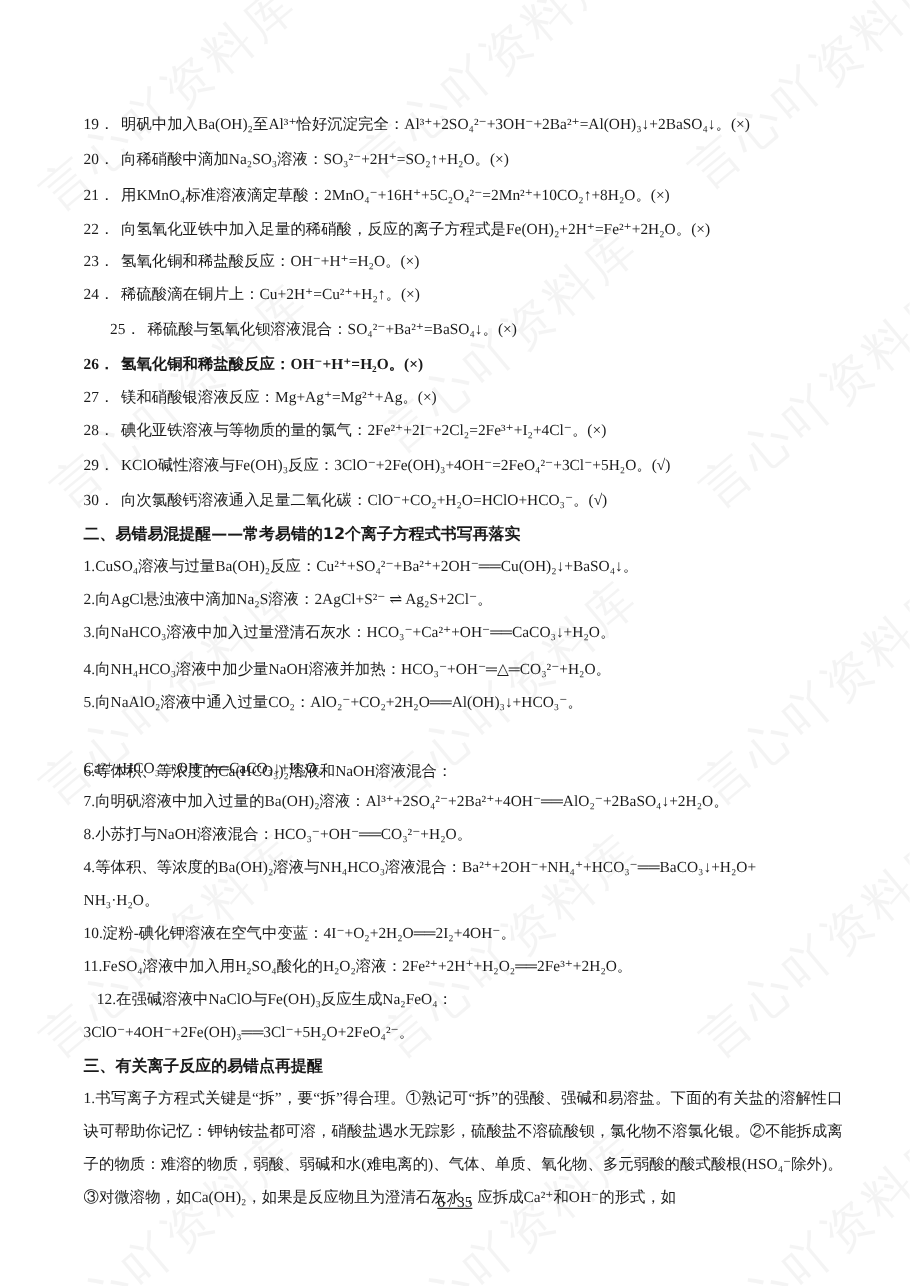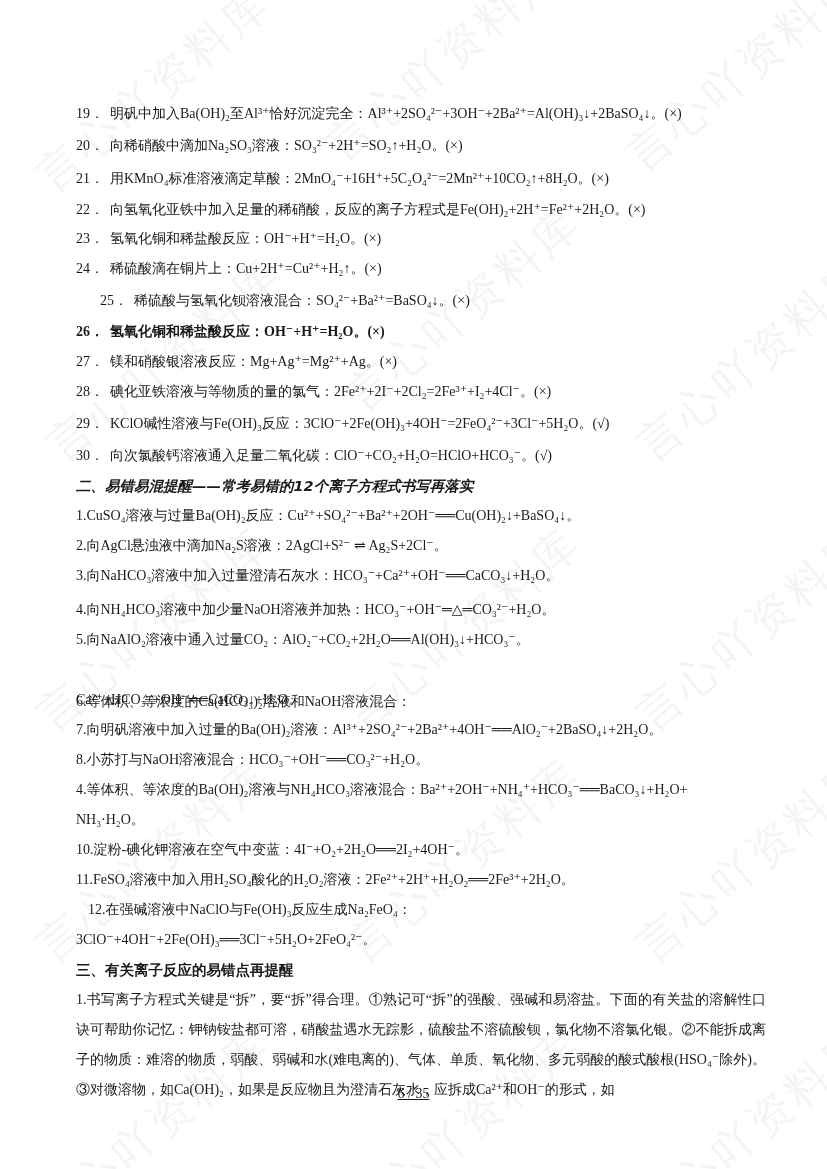--- a/index.html
+++ b/index.html
@@ -52,21 +52,21 @@
   <div class="line" style="top:104px;text-align:center;"><span class="num">22．</span><span>向氢氧化亚铁中加入足量的稀硝酸，反应的离子方程式是Fe(OH)₂+2H⁺=Fe²⁺+2H₂O。(×)</span></div>
   <div class="line" style="top:133px;"><span class="num">23．</span><span>氢氧化铜和稀盐酸反应：OH⁻+H⁺=H₂O。(×)</span></div>
   <div class="line" style="top:163px;"><span class="num">24．</span><span>稀硫酸滴在铜片上：Cu+2H⁺=Cu²⁺+H₂↑。(×)</span></div>
   <div class="line" style="top:195px;margin-left:24px;"><span class="num">25．</span><span>稀硫酸与氢氧化钡溶液混合：SO₄²⁻+Ba²⁺=BaSO₄↓。(×)</span></div>
   <div class="line" style="top:226px;font-weight:bold;"><span class="num">26．</span><span>氢氧化铜和稀盐酸反应：OH⁻+H⁺=H₂O。(×)</span></div>
   <div class="line" style="top:256px;"><span class="num">27．</span><span>镁和硝酸银溶液反应：Mg+Ag⁺=Mg²⁺+Ag。(×)</span></div>
   <div class="line" style="top:286px;"><span class="num">28．</span><span>碘化亚铁溶液与等物质的量的氯气：2Fe²⁺+2I⁻+2Cl₂=2Fe³⁺+I₂+4Cl⁻。(×)</span></div>
   <div class="line" style="top:318px;"><span class="num">29．</span><span>KClO碱性溶液与Fe(OH)₃反应：3ClO⁻+2Fe(OH)₃+4OH⁻=2FeO₄²⁻+3Cl⁻+5H₂O。(√)</span></div>
   <div class="line" style="top:350px;"><span class="num">30．</span><span>向次氯酸钙溶液通入足量二氧化碳：ClO⁻+CO₂+H₂O=HClO+HCO₃⁻。(√)</span></div>
 
-  <div class="line heading" style="top:380px;font-style:italic;">二、易错易混提醒——常考易错的12个离子方程式书写再落实</div>
+  <div class="line heading" style="top:380px;">二、易错易混提醒——常考易错的12个离子方程式书写再落实</div>
   <div class="line" style="top:410px;">1.CuSO₄溶液与过量Ba(OH)₂反应：Cu²⁺+SO₄²⁻+Ba²⁺+2OH⁻══Cu(OH)₂↓+BaSO₄↓。</div>
   <div class="line" style="top:440px;text-align:right;">2.向AgCl悬浊液中滴加Na₂S溶液：2AgCl+S²⁻ ⇌ Ag₂S+2Cl⁻。</div>
   <div class="line" style="top:470px;">3.向NaHCO₃溶液中加入过量澄清石灰水：HCO₃⁻+Ca²⁺+OH⁻══CaCO₃↓+H₂O。</div>
   <div class="line" style="top:504px;">4.向NH₄HCO₃溶液中加少量NaOH溶液并加热：HCO₃⁻+OH⁻═△═CO₃²⁻+H₂O。</div>
   <div class="line" style="top:534px;">5.向NaAlO₂溶液中通入过量CO₂：AlO₂⁻+CO₂+2H₂O══Al(OH)₃↓+HCO₃⁻。</div>
   <div class="line" style="top:596px;font-family:Liberation Serif, serif;">6.等体积、等浓度的Ca(HCO₃)₂溶液和NaOH溶液混合：</div>
   <div class="line" style="top:594px;">Ca²⁺+HCO₃⁻+OH⁻══CaCO₃↓+H₂O。</div>
   <div class="line" style="top:624px;">7.向明矾溶液中加入过量的Ba(OH)₂溶液：Al³⁺+2SO₄²⁻+2Ba²⁺+4OH⁻══AlO₂⁻+2BaSO₄↓+2H₂O。</div>
   <div class="line" style="top:654px;">8.小苏打与NaOH溶液混合：HCO₃⁻+OH⁻══CO₃²⁻+H₂O。</div>
   <div class="line" style="top:684px;">4.等体积、等浓度的Ba(OH)₂溶液与NH₄HCO₃溶液混合：Ba²⁺+2OH⁻+NH₄⁺+HCO₃⁻══BaCO₃↓+H₂O+</div>

